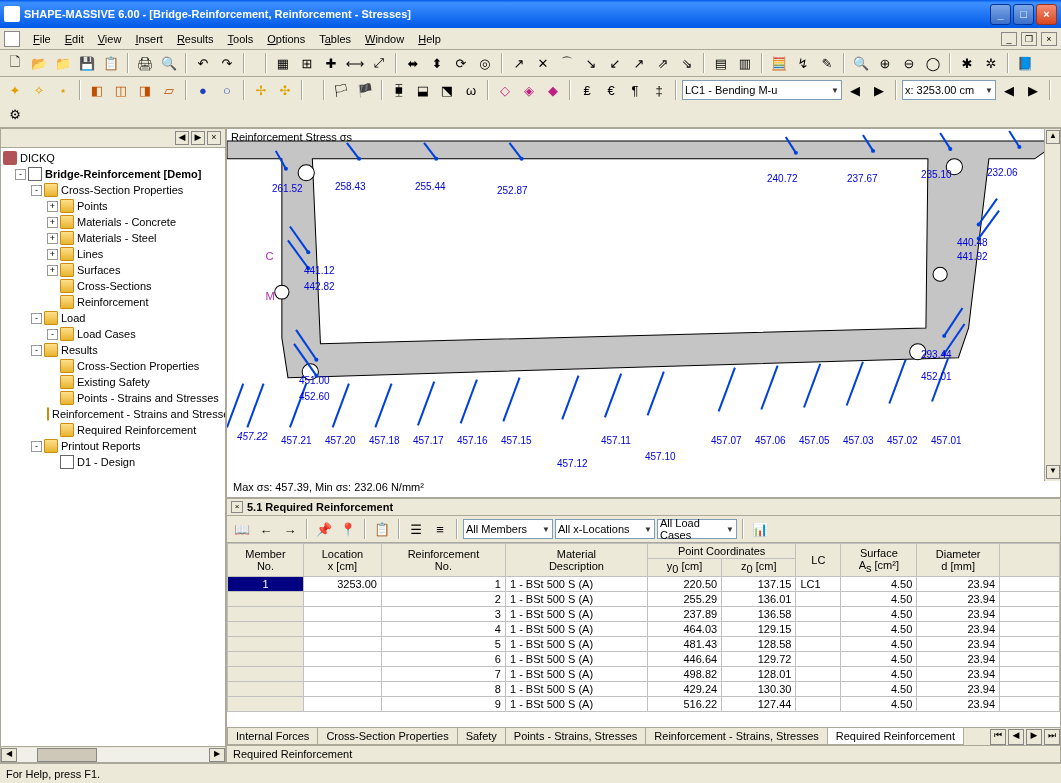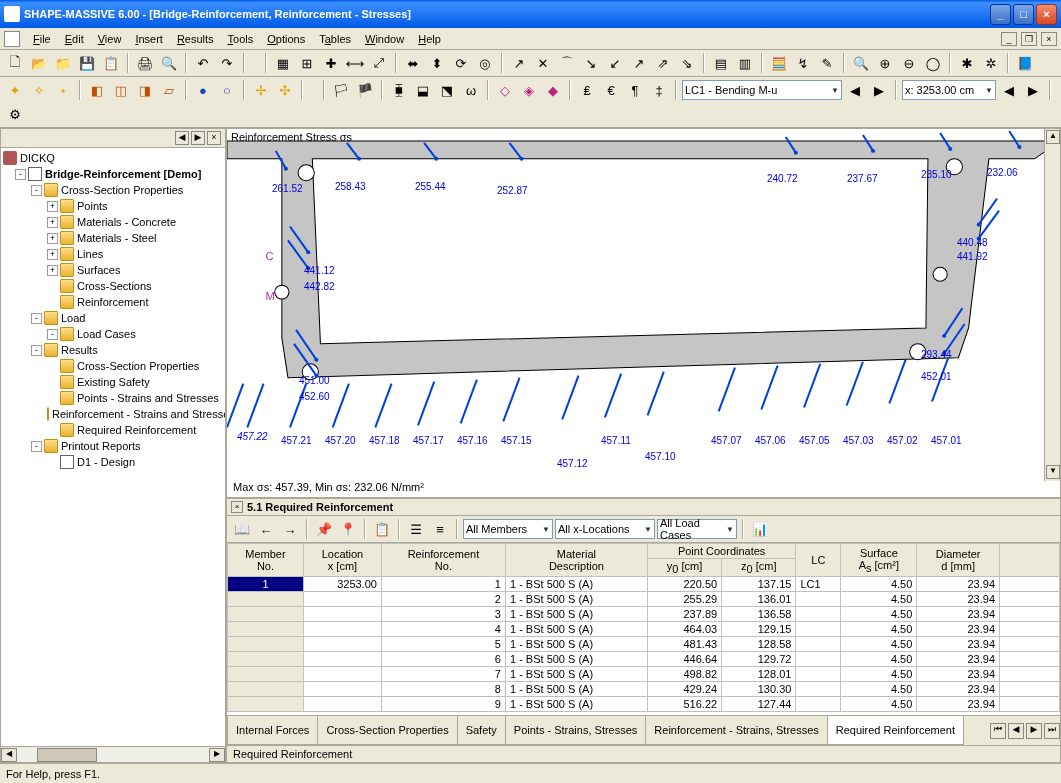--- a/index.html
+++ b/index.html
@@ -52,21 +52,21 @@
 .bp-tools { background: #ece9d8; display: flex; align-items: center; padding: 2px 4px; gap: 2px; border-bottom: 1px solid #aca899; }
 .table-wrap { flex: 1; overflow: auto; background: #fff; }
 table.grid { border-collapse: collapse; width: 100%; }
 table.grid th, table.grid td { border: 1px solid #c0c0c0; padding: 1px 4px; font-size: 11px; white-space: nowrap; }
 table.grid th { background: #ece9d8; font-weight: normal; text-align: center; }
 table.grid td { text-align: right; background: #fff; }
 table.grid td.left { text-align: left; }
 table.grid td.rownum { background: #ece9d8; text-align: center; }
 table.grid td.rownum.sel { background: #000080; color: #fff; }
 .tabs-bar { background: #ece9d8; display: flex; align-items: center; border-top: 1px solid #aca899; }
-.tab { padding: 8px 8px; border: 1px solid #aca899; border-top: none; margin-right: -1px; background: #ece9d8; cursor: pointer; }
+.tab { padding: 2px 8px; border: 1px solid #aca899; border-top: none; margin-right: -1px; background: #ece9d8; cursor: pointer; }
 .tab.active { background: #fff; }
 .tabnav { margin-left: auto; display: flex; gap: 2px; }
 .tabnav .navbtn { width: 16px; height: 16px; border: 1px solid #888; background: #ece9d8; font-size: 9px; text-align: center; cursor: pointer; }
 .status2 { padding: 2px 6px; border-top: 1px solid #aca899; font-size: 11px; }
 .statusbar { height: 20px; background: #ece9d8; border-top: 1px solid #aca899; padding: 2px 6px; display: flex; align-items: center; }
 .viewscroll { position: absolute; right: 0; top: 0; bottom: 16px; width: 16px; background: #ece9d8; border-left: 1px solid #aca899; }
 .viewscroll .vbtn { width: 14px; height: 14px; border: 1px solid #888; margin: 1px; font-size: 8px; text-align: center; cursor: pointer; }
 </style>
 </head>
 <body>

